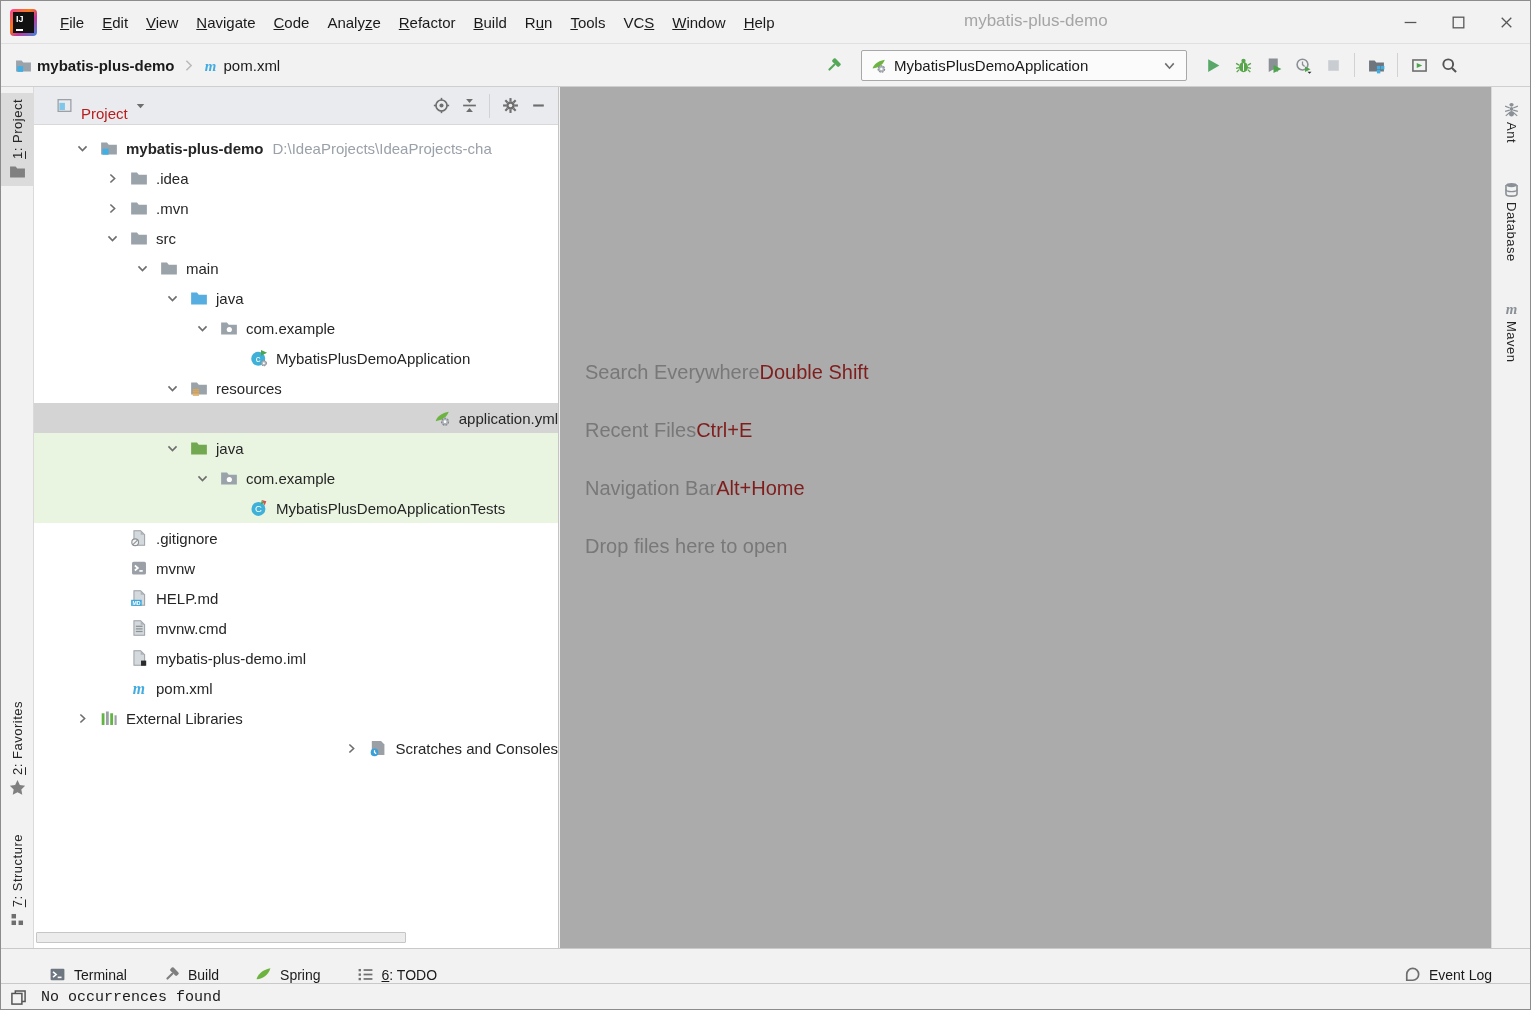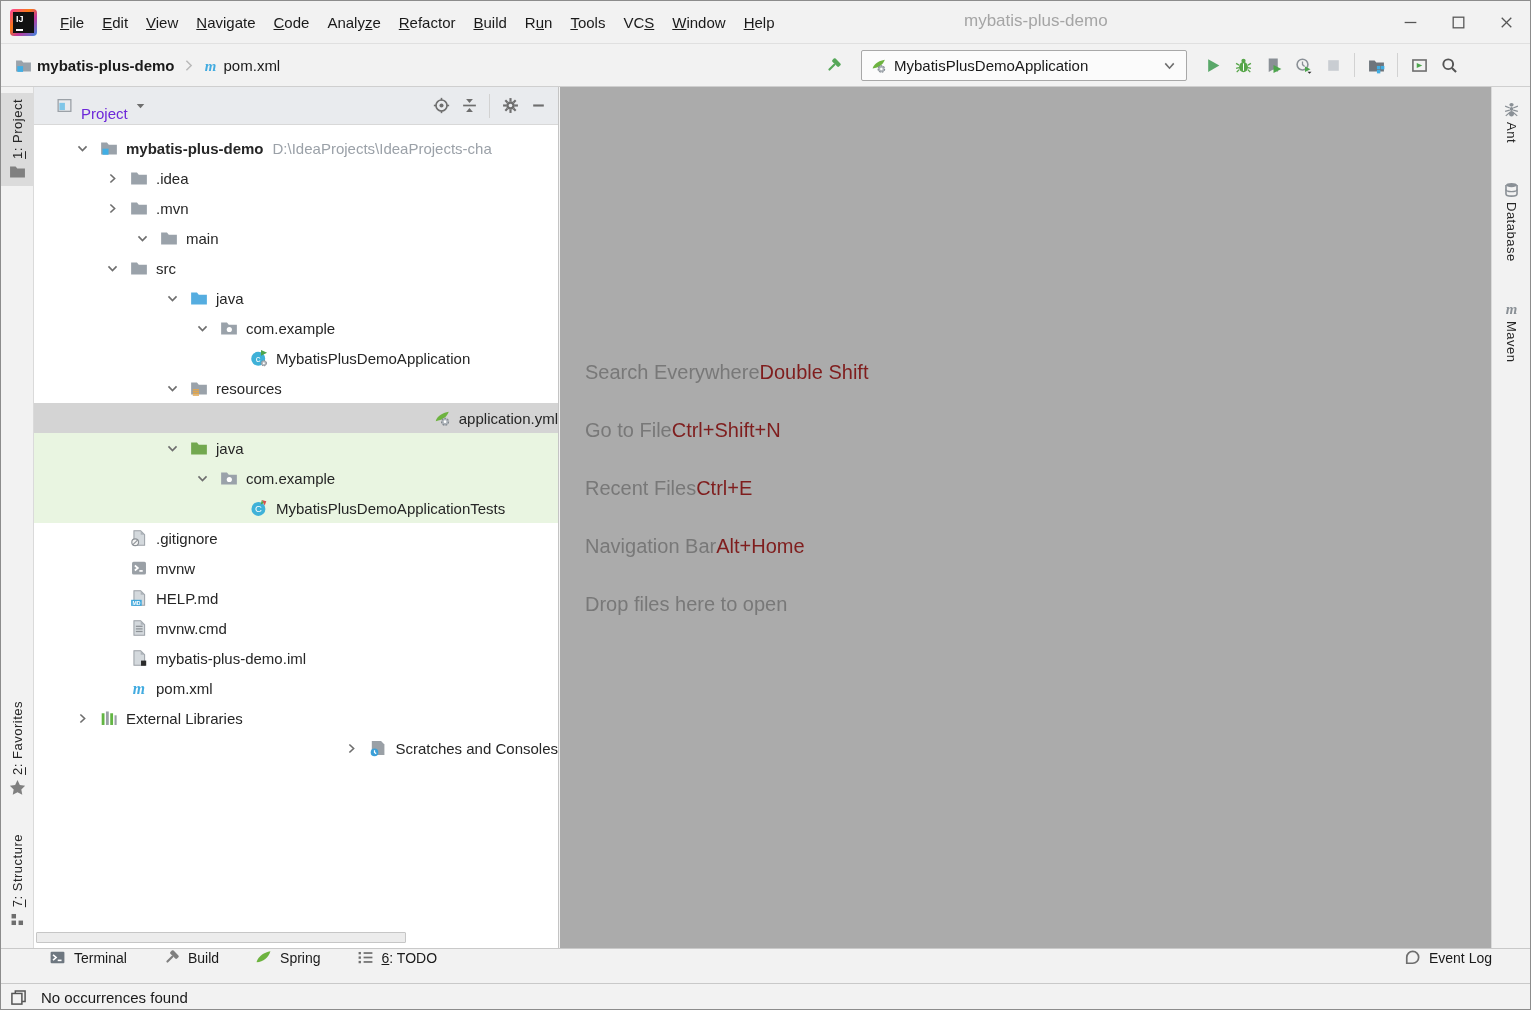--- a/index.html
+++ b/index.html
@@ -39,49 +39,49 @@
   .vtext-left { writing-mode:vertical-rl; transform:rotate(180deg); font-size:13px; color:#262626; letter-spacing:0.5px; }
   .vtext-right { writing-mode:vertical-rl; font-size:13px; color:#262626; letter-spacing:0.5px; }
   .lbar-top { position:absolute; top:6px; left:0; width:33px; }
   .lbar-bottom { position:absolute; bottom:14px; left:0; width:33px; display:flex; flex-direction:column; gap:26px; }
   .rbar { position:absolute; top:8px; right:0; width:41px; display:flex; flex-direction:column; gap:26px; }
   .rbar .vtab { flex-direction:column; }
 
   
   .project-panel { position:absolute; left:33px; top:0; width:525px; height:861px; background:#FFFFFF; border-right:1px solid #C4C4C4; }
   .panel-header { height:38px; background:#E9EBEE; border-bottom:1px solid #D8D8D8; display:flex; align-items:center; padding:0 6px 0 22px; }
-  .panel-title { font-size:15px; color:#6d28d9; margin:16px 4px 0 8px; }
+  .panel-title { font-size:15px; color:#b91c1c; margin:16px 4px 0 8px; }
   .ph-spacer { flex:1; }
   .ph-btn { width:28px; height:28px; display:flex; align-items:center; justify-content:center; }
   .tree { position:absolute; left:0; top:42px; right:0; bottom:0; overflow:hidden; }
   .tree-row { height:30px; display:flex; align-items:center; white-space:nowrap; font-size:15px; color:#262626; cursor:default; }
   .tree-row.bg-gray { background:#D4D4D4;justify-content:flex-end; }
   .tree-row.bg-green { background:#E9F5E1; }
   .tree-chevron { width:26px; display:inline-flex; justify-content:flex-start; flex:none; }
   .tree-icon { width:19px; height:18px; margin-right:7px; flex:none; display:inline-flex; }
   .tree-icon svg { width:18px; height:18px; }
   .tree-label.bold { font-weight:bold; }
   .tree-path { color:#9BA1A8; margin-left:9px; }
   .hscroll { position:absolute; left:2px; bottom:5px; width:370px; height:11px; background:#ECECEC; border:1px solid #C6C6C6; border-radius:1px; }
 
   
   .editor { position:absolute; left:559px; top:0; right:41px; bottom:0; background:#ABABAB; }
   .hints { position:absolute; left:25px; top:256px; }
   .hint-row { height:58px; font-size:20px; color:#787878; display:flex; align-items:center; }
   .hint-key { color:#7f1d1d; }
 
   
-  .bottombar { position:absolute; left:0; top:947px; width:100%; height:35px; background:#F2F2F2; border-top:1px solid #C9C9C9; display:flex; align-items:flex-start; }
+  .bottombar { position:absolute; left:0; top:947px; width:100%; height:35px; background:#F2F2F2; border-top:1px solid #C9C9C9; display:flex; align-items:flex-end; }
   .bwin-btn { display:flex; align-items:center; gap:8px; font-size:14px; color:#1a1a1a; margin-left:36px; cursor:default; }
   .bwin-btn:first-child { margin-left:48px; }
   .bwin-btn u { text-decoration:underline; }
   .bbar-right { margin-left:auto; margin-right:38px; display:flex; align-items:center; gap:8px; font-size:14px; color:#1a1a1a; }
 
   
-  .statusbar { position:absolute; left:0; top:982px; width:100%; height:27px; background:#F2F2F2; border-top:1px solid #C9C9C9; display:flex; align-items:center; }
+  .statusbar { position:absolute; left:0; top:982px; width:100%; height:27px; background:#F2F2F2; border-top:1px solid #C9C9C9; display:flex; align-items:center;font-family:Liberation Mono, monospace; }
   .status-icon { margin:0 14px 0 9px; display:inline-flex; }
   .status-msg { font-size:15px; color:#1a1a1a; }
 </style>
 </head>
 <body>
 
 <div class="window">
 
   <div class="menubar">
     <div class="logo">
@@ -406,49 +406,49 @@
                 </svg>
               </span>
             </span>
             <span class="tree-icon">
               <svg viewBox="0 0 16 16" width="100%" height="100%">
                 <path d="M1 3.2h5.2l1.6 1.9H15v8.6H1z" fill="#9AA2AA"></path>
               </svg>
             </span>
             <span class="tree-label">.mvn</span>
           </div>
+          <div class="tree-row" style="padding-left: 70px;">
+            <span class="tree-chevron">
+              <span class="icon16">
+                <svg viewBox="0 0 16 16" width="100%" height="100%">
+                  <polyline points="4.2,6 8,10 11.8,6" fill="none" stroke="#6E6E6E" stroke-width="1.5"></polyline>
+                </svg>
+              </span>
+            </span>
+            <span class="tree-icon">
+              <svg viewBox="0 0 16 16" width="100%" height="100%">
+                <path d="M1 3.2h5.2l1.6 1.9H15v8.6H1z" fill="#9AA2AA"></path>
+              </svg>
+            </span>
+            <span class="tree-label">src</span>
+          </div>
           <div class="tree-row" style="padding-left: 100px;">
             <span class="tree-chevron">
               <span class="icon16">
                 <svg viewBox="0 0 16 16" width="100%" height="100%">
                   <polyline points="4.2,6 8,10 11.8,6" fill="none" stroke="#6E6E6E" stroke-width="1.5"></polyline>
                 </svg>
               </span>
             </span>
             <span class="tree-icon">
               <svg viewBox="0 0 16 16" width="100%" height="100%">
                 <path d="M1 3.2h5.2l1.6 1.9H15v8.6H1z" fill="#9AA2AA"></path>
               </svg>
             </span>
             <span class="tree-label">main</span>
-          </div>
-          <div class="tree-row" style="padding-left: 70px;">
-            <span class="tree-chevron">
-              <span class="icon16">
-                <svg viewBox="0 0 16 16" width="100%" height="100%">
-                  <polyline points="4.2,6 8,10 11.8,6" fill="none" stroke="#6E6E6E" stroke-width="1.5"></polyline>
-                </svg>
-              </span>
-            </span>
-            <span class="tree-icon">
-              <svg viewBox="0 0 16 16" width="100%" height="100%">
-                <path d="M1 3.2h5.2l1.6 1.9H15v8.6H1z" fill="#9AA2AA"></path>
-              </svg>
-            </span>
-            <span class="tree-label">src</span>
           </div>
           <div class="tree-row" style="padding-left: 130px;">
             <span class="tree-chevron">
               <span class="icon16">
                 <svg viewBox="0 0 16 16" width="100%" height="100%">
                   <polyline points="4.2,6 8,10 11.8,6" fill="none" stroke="#6E6E6E" stroke-width="1.5"></polyline>
                 </svg>
               </span>
             </span>
             <span class="tree-icon">
@@ -669,24 +669,20 @@
           </div>
         </div>
       <div class="hscroll"></div>
     </div>
 
     <div class="editor">
       <div class="hints" id="hints">
           <div class="hint-row">
             <span>Search Everywhere</span>
             <span class="hint-key">Double Shift</span>
-          </div>
-          <div class="hint-row">
-            <span>Go to File</span>
-            <span class="hint-key">Ctrl+Shift+N</span>
           </div>
           <div class="hint-row">
             <span>Recent Files</span>
             <span class="hint-key">Ctrl+E</span>
           </div>
           <div class="hint-row">
             <span>Navigation Bar</span>
             <span class="hint-key">Alt+Home</span>
           </div>
           <div class="hint-row">

